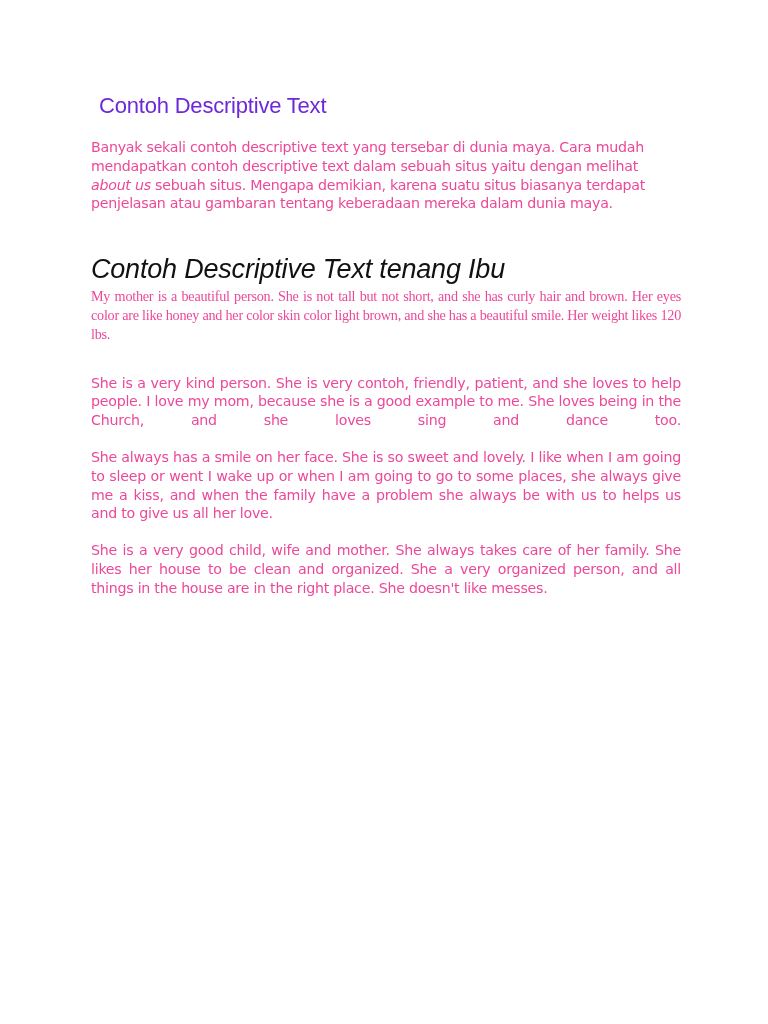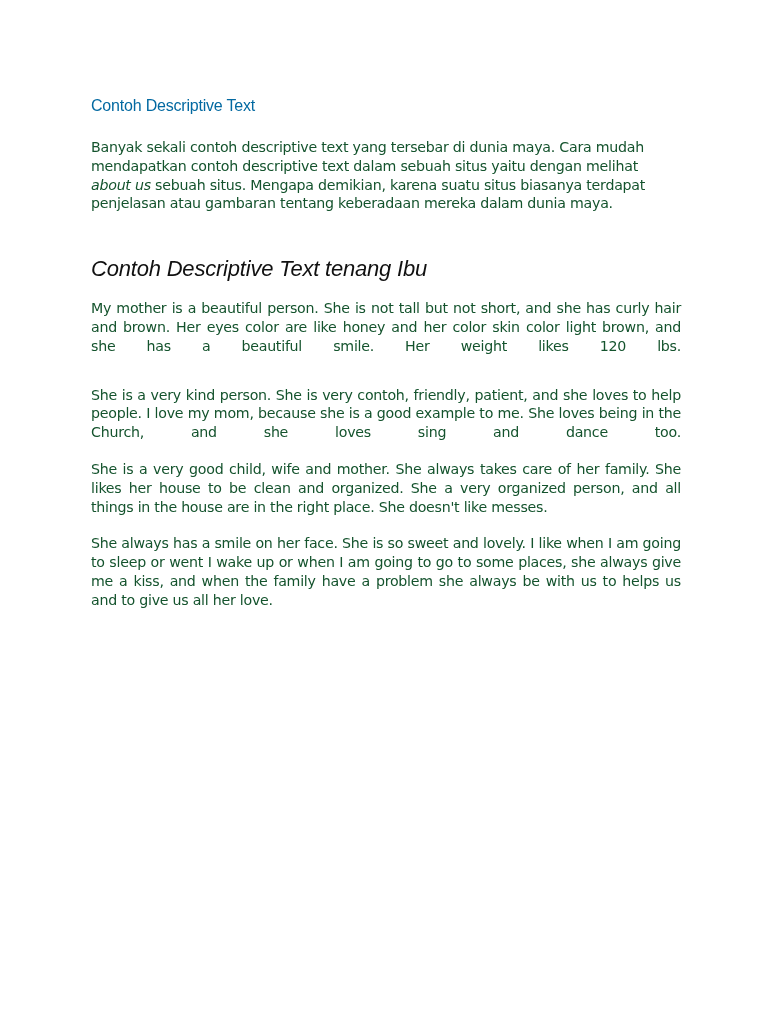--- a/index.html
+++ b/index.html
@@ -14,75 +14,75 @@
       overflow: hidden;
     }
     .page {
       position: absolute;
       left: 91px;
       top: 92px;
       width: 590px;
     }
     .h1 {
       font-family: "Liberation Sans", sans-serif;
-      font-size: 16px;
+      font-size: 22px;
       font-weight: normal;
-      color: #0369a1;
-      margin: 0;
+      color: #6d28d9;
+      margin: 8px;
       line-height: 28px;
       letter-spacing: -0.2px;
     }
     .h2 {
       font-family: "Liberation Sans", sans-serif;
-      font-size: 22px;
+      font-size: 27px;
       font-style: italic;
       font-weight: normal;
       color: #111111;
       margin: 0;
       line-height: 30px;
       letter-spacing: -0.2px;
     }
     .p {
       font-family: "DejaVu Sans", sans-serif;
       font-size: 14.2px;
-      color: #14532d;
+      color: #ec4899;
       line-height: 18.8px;
       margin: 0;
       letter-spacing: -0.25px;
     }
     .justify {
       text-align: justify;
       text-align-last: justify;
     }
     .justify-normal {
       text-align: justify;
     }
     .em {
       font-style: italic;
     }
     #h1 { margin-top: 0; }
     #intro-p1 { margin-top: 18px; }
     #intro-p2 { margin-top: 18px; }
     #h2 { margin-top: 41px; }
-    #body-p1 { margin-top: 15px; }
+    #body-p1 { margin-top: 3px; font-family: Liberation Serif, serif; }
     #body-p2 { margin-top: 30px; }
     #body-p3 { margin-top: 18px; }
     #body-p4 { margin-top: 18px; }
   </style>
 </head>
 <body>
 
 <div class="page">
   <h1 class="h1" id="h1">Contoh Descriptive Text</h1>
 
   <p class="p" id="intro-p1"><span>Banyak sekali contoh descriptive text yang tersebar di dunia maya. Cara mudah mendapatkan contoh descriptive text dalam sebuah situs yaitu dengan melihat </span><span class="em">about us</span><span> sebuah situs. Mengapa demikian, karena suatu situs biasanya terdapat penjelasan atau gambaran tentang keberadaan mereka dalam dunia maya.</span></p>
 
 
   <h2 class="h2" id="h2">Contoh Descriptive Text tenang Ibu</h2>
 
   <p class="p justify" id="body-p1">My mother is a beautiful person. She is not tall but not short, and she has curly hair and brown. Her eyes color are like honey and her color skin color light brown, and she has a beautiful smile. Her weight likes 120 lbs.</p>
 
   <p class="p justify" id="body-p2">She is a very kind person. She is very contoh, friendly, patient, and she loves to help people. I love my mom, because she is a good example to me. She loves being in the Church, and she loves sing and dance too.</p>
 
+  <p class="p justify-normal" id="body-p4">She always has a smile on her face. She is so sweet and lovely. I like when I am going to sleep or went I wake up or when I am going to go to some places, she always give me a kiss, and when the family have a problem she always be with us to helps us and to give us all her love.</p>
+
   <p class="p justify-normal" id="body-p3">She is a very good child, wife and mother. She always takes care of her family. She likes her house to be clean and organized. She a very organized person, and all things in the house are in the right place. She doesn't like messes.</p>
-
-  <p class="p justify-normal" id="body-p4">She always has a smile on her face. She is so sweet and lovely. I like when I am going to sleep or went I wake up or when I am going to go to some places, she always give me a kiss, and when the family have a problem she always be with us to helps us and to give us all her love.</p>
 </div>
 
 </body></html>

